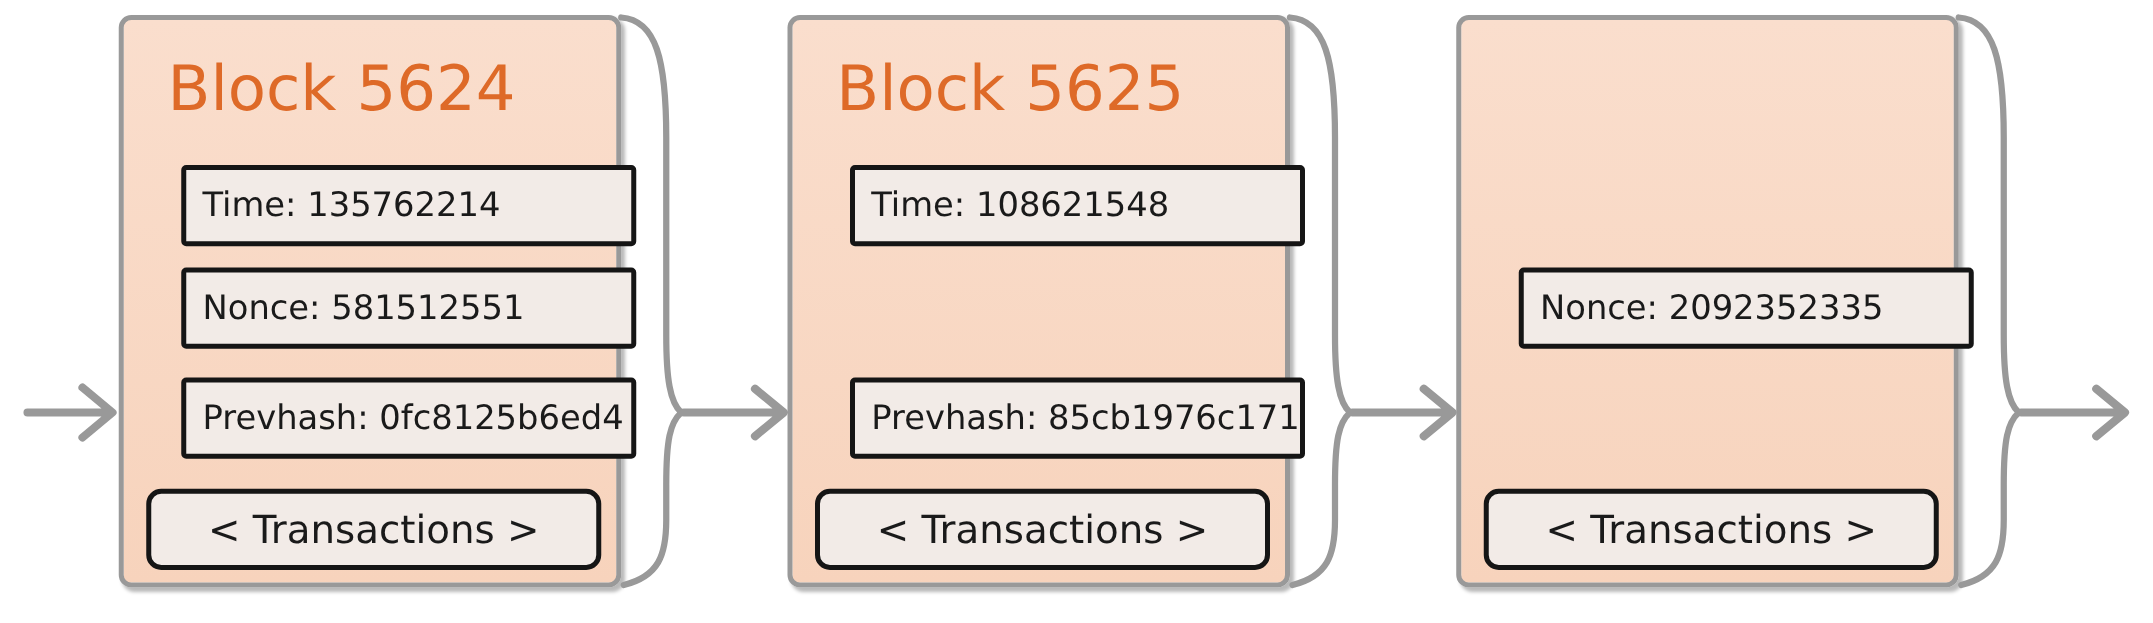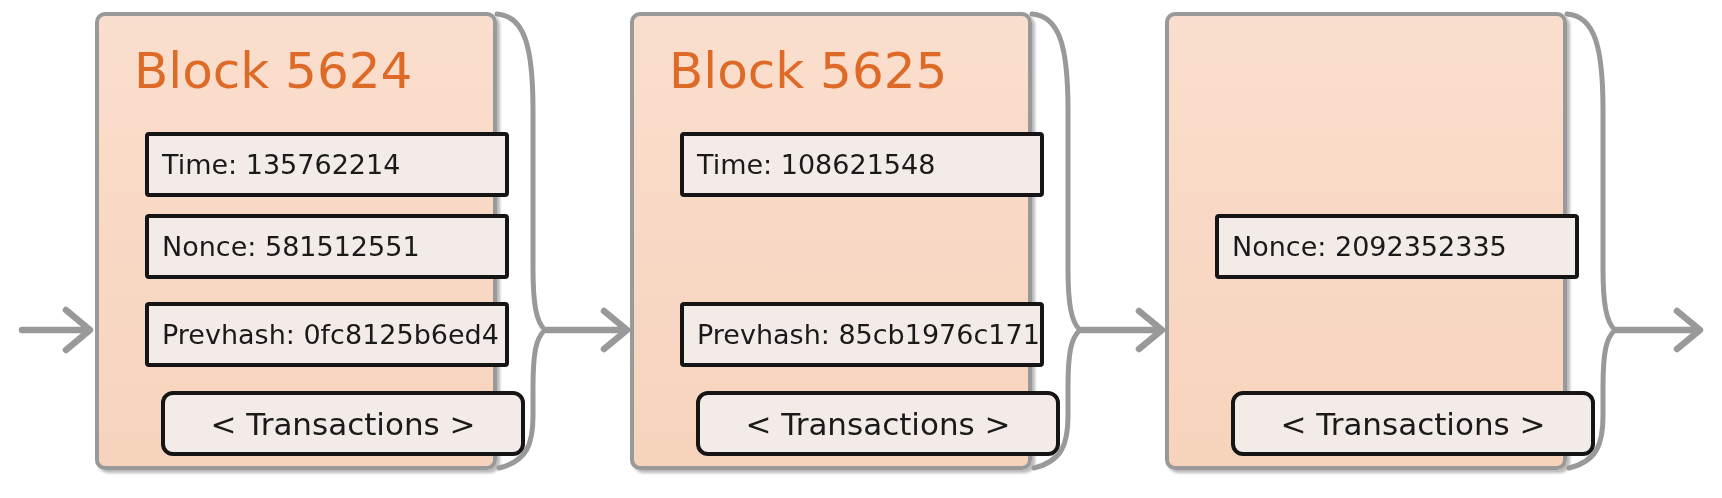--- a/index.html
+++ b/index.html
@@ -82,21 +82,20 @@
     border-radius: 12px;
     display: flex;
     align-items: center;
     justify-content: center;
     font-family: inherit;
     font-size: 31px;
     color: var(--field-text);
     white-space: nowrap;
     cursor: pointer;
     padding: 12px;
-    margin-left: 44px;
   }
   .connectors {
     position: absolute;
     left: 0; top: 0;
     width: 1722px;
     height: 498px;
     pointer-events: none;
   }
   .brace {
     fill: none;

